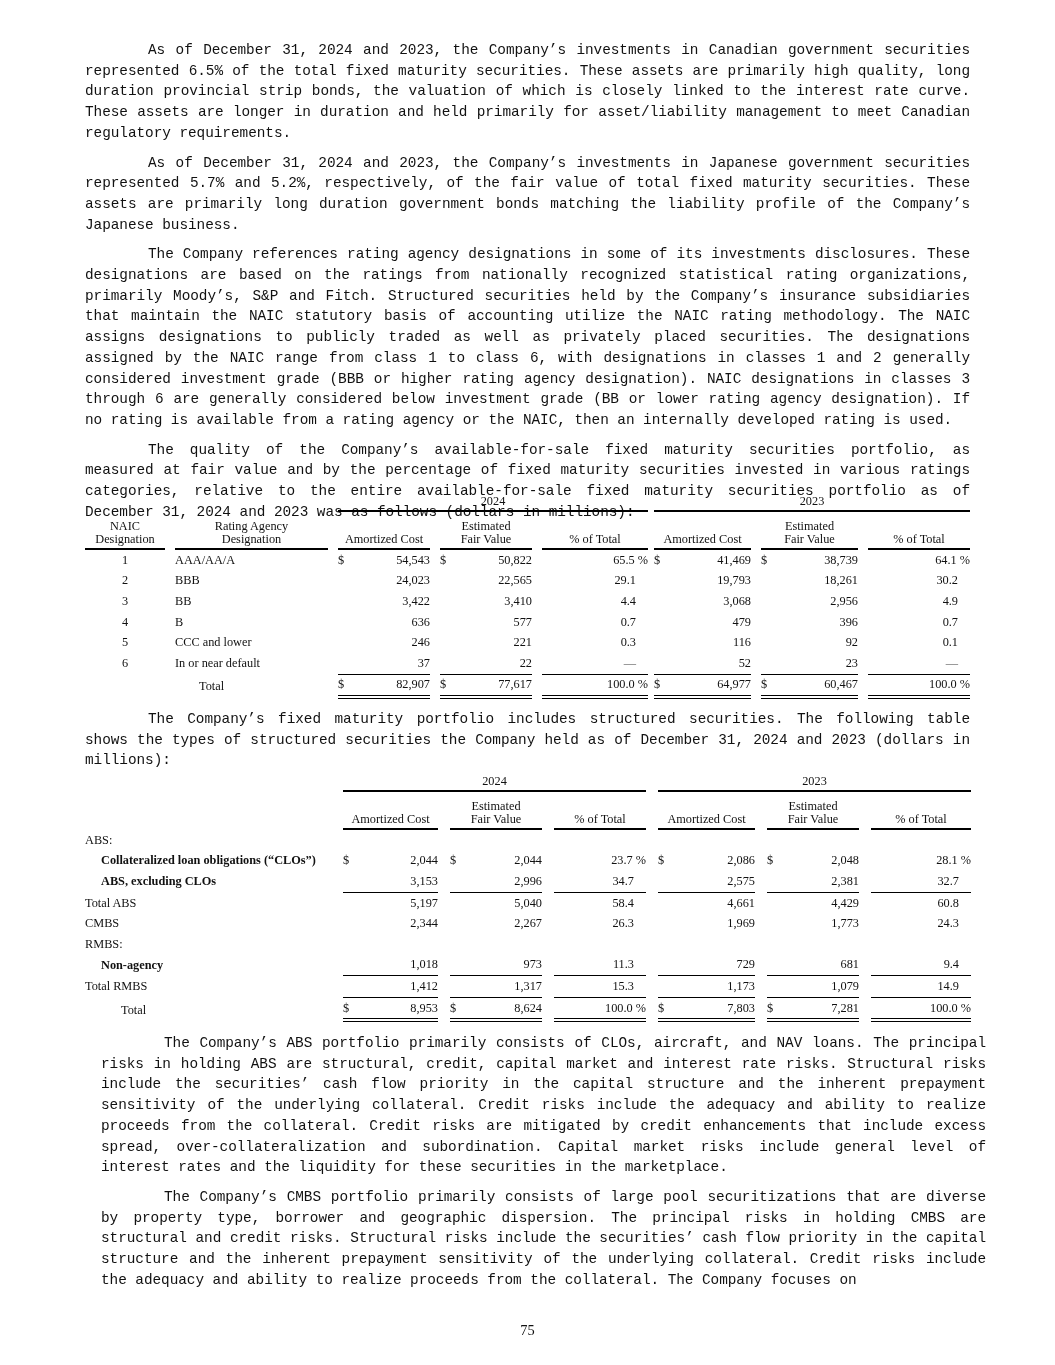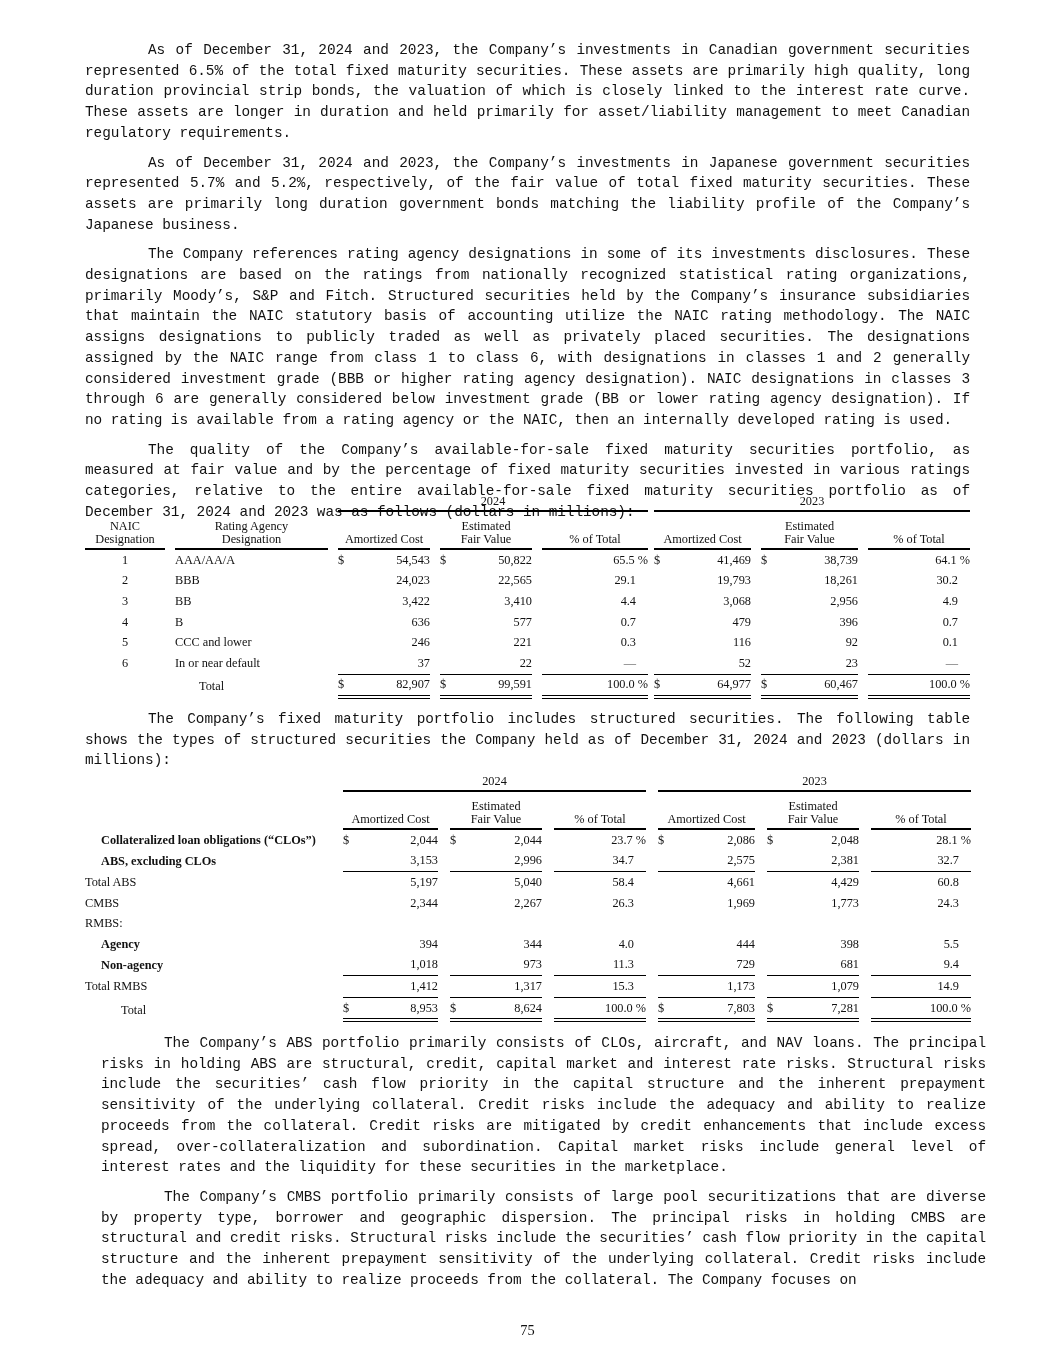--- a/index.html
+++ b/index.html
@@ -212,21 +212,21 @@
         <td></td>
     <td style="padding-left:24px">Total</td>
         <td></td>
     <td class="tot">
           <span style="float:left">$</span>
           <span style="float:right">82,907</span>
         </td>
         <td></td>
     <td class="tot">
           <span style="float:left">$</span>
-          <span style="float:right">99,591</span>
+          <span style="float:right">77,617</span>
         </td>
         <td></td>
     <td class="num tot">100.0 %</td>
         <td></td>
     <td class="tot">
           <span style="float:left">$</span>
           <span style="float:right">64,977</span>
         </td>
         <td></td>
     <td class="tot">
@@ -273,20 +273,34 @@
         <th></th>
     <th class="colh">% of Total</th>
         <th></th>
     <th class="colh">Amortized Cost</th>
         <th></th>
     <th class="colh"><span>Estimated</span><br><span>Fair Value</span></th>
         <th></th>
     <th class="colh">% of Total</th>
   </tr>
 
+  <tr>
+    <td>ABS:</td>
+    <td></td>
+        <td></td>
+        <td></td>
+        <td></td>
+        <td></td>
+        <td></td>
+        <td></td>
+        <td></td>
+        <td></td>
+        <td></td>
+        <td></td>
+  </tr>
 
   <tr>
     <td class="ind1">Collateralized loan obligations (“CLOs”)</td>
     <td>
           <span style="float:left">$</span>
           <span style="float:right">2,044</span>
         </td>
         <td></td>
     <td>
           <span style="float:left">$</span>
@@ -361,34 +375,20 @@
         <td></td>
         <td></td>
         <td></td>
         <td></td>
         <td></td>
         <td></td>
         <td></td>
         <td></td>
   </tr>
 
-  <tr>
-    <td class="ind1">Agency</td>
-    <td class="num">394</td>
-        <td></td>
-    <td class="num">344</td>
-        <td></td>
-    <td class="num" style="padding-right:12px">4.0</td>
-        <td></td>
-    <td class="num">444</td>
-        <td></td>
-    <td class="num">398</td>
-        <td></td>
-    <td class="num" style="padding-right:12px">5.5</td>
-  </tr>
 
   <tr>
     <td class="ind1">Non-agency</td>
     <td class="num sub">1,018</td>
         <td></td>
     <td class="num sub">973</td>
         <td></td>
     <td class="num sub" style="padding-right:12px">11.3</td>
         <td></td>
     <td class="num sub">729</td>

